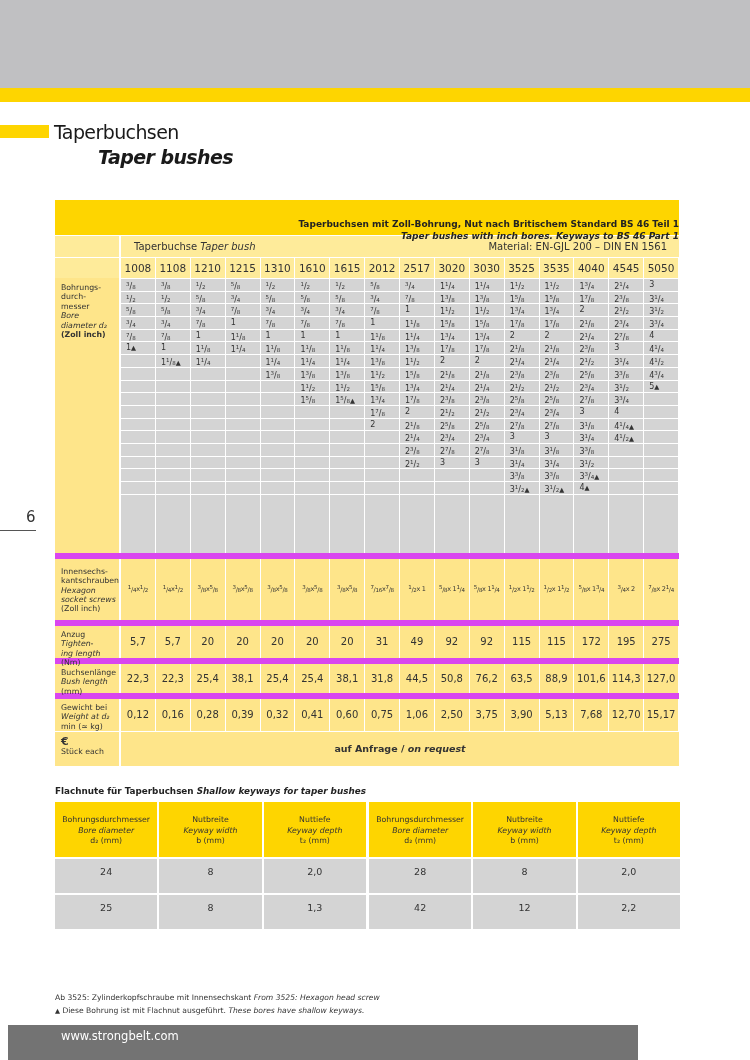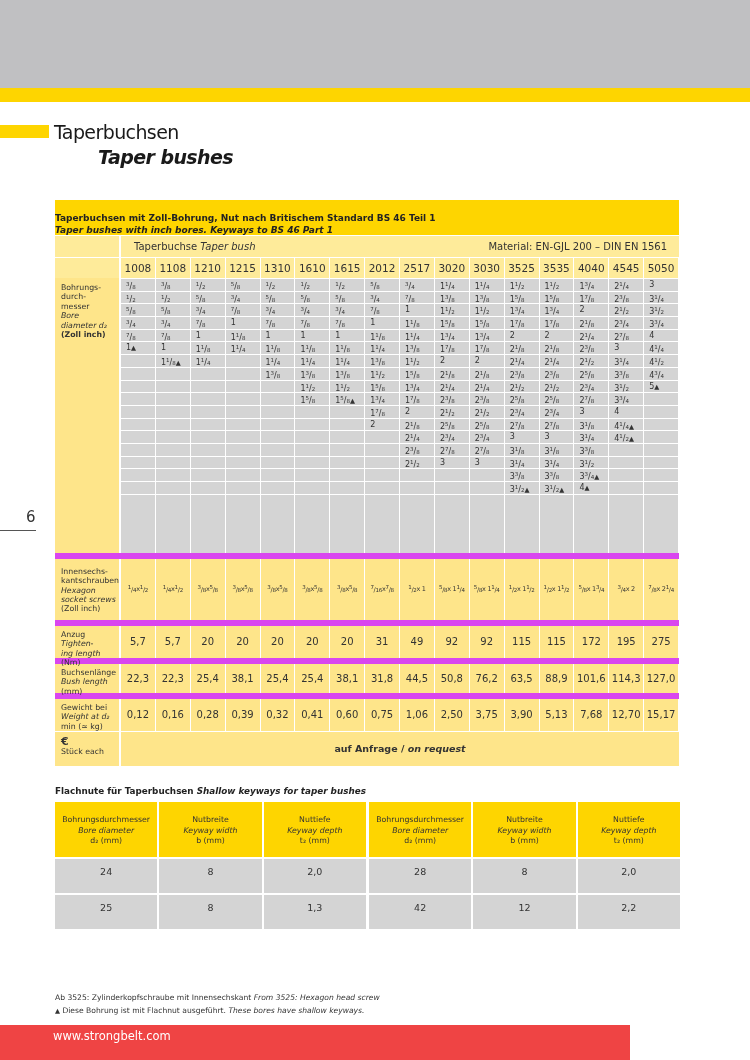--- a/index.html
+++ b/index.html
@@ -8,21 +8,21 @@
   .topband { position: absolute; left: 0; top: 0; width: 750px; height: 88px; background: #c0c0c2; }
   .yband { position: absolute; left: 0; top: 88px; width: 750px; height: 14px; background: #fed500; }
   .title-marker { position: absolute; left: 0; top: 125px; width: 49px; height: 13px; background: #fed500; }
   .title-de { position: absolute; left: 54px; top: 121px; font-size: 19px; font-weight: normal; letter-spacing: -0.6px; color: #1a1a1a; }
   .title-en { position: absolute; left: 54px; top: 146px; font-size: 19px; font-weight: bold; font-style: italic; letter-spacing: -0.6px; color: #1a1a1a; margin-left: 44px; }
   .page-num { position: absolute; left: 26px; top: 508px; font-size: 15px; color: #333; }
   .page-rule { position: absolute; left: 0; top: 530px; width: 36px; height: 1px; background: #555; }
 
   
   .main { position: absolute; left: 55px; top: 200px; width: 624px; }
-  .mhead { height: 35px; background: #fed500; text-align: left; font-size: 9px; font-weight: bold; padding-top: 12px; line-height: 12px; color: #222; }
+  .mhead { height: 35px; background: #fed500; text-align: right; font-size: 9px; font-weight: bold; padding-top: 18px; line-height: 12px; color: #222; }
   .mhead .en { font-style: italic; }
   .sub { display: flex; height: 22px; background: #feeb9a; border-top: 1px solid #fff; font-size: 10px; }
   .sub .lbl { width: 66px; border-right: 2px solid #fff; }
   .sub .left { flex: 1; padding-left: 13px; line-height: 21px; color: #333; }
   .sub .right { padding-right: 12px; line-height: 21px; color: #333; }
   .sizes { display: flex; height: 21px; background: #feeb9a; border-top: 1px solid #fff; font-size: 10.5px; }
   .sizes .lbl { width: 66px; border-right: 2px solid #fff; }
   .sizes .c { width: 34.875px; text-align: center; line-height: 20px; color: #333; border-right: 1px solid #fff; }
   .grid { display: flex; position: relative; }
   .grid .lbl { width: 66px; background: #fee58a; border-right: 2px solid #fff; font-size: 7.8px; line-height: 9.4px; padding: 5px 0 0 6px; color: #333; }
@@ -56,21 +56,21 @@
   .kw .hrow .h:last-child { margin-right: 0; }
   .kw .hrow .h .en { font-style: italic; }
   .kw .drow { display: flex; height: 34px; margin-top: 2px; }
   .kw .drow .d { flex: 1; background: #d4d4d4; margin-right: 2px; text-align: center; font-size: 9.5px; line-height: 26px; color: #333; }
   .kw .drow .d:last-child { margin-right: 0; }
 
   .foot1, .foot2 { position: absolute; left: 55px; font-size: 7.6px; color: #333; }
   .foot1 { top: 993px; }
   .foot2 { top: 1006px; }
   .foot1 .en, .foot2 .en { font-style: italic; }
-  .footer { position: absolute; left: 0; top: 1025px; width: 630px; height: 35px; background: #ef4444; }
+  .footer { position: absolute; left: 8px; top: 1025px; width: 630px; height: 35px; background: #737373; }
   .footer .url { position: absolute; left: 53px; top: 4px; font-size: 11.5px; color: #ffffff; }
   .tri { font-size: 6.5px; }
 </style>
 </head>
 <body>
 
 <div class="topband"></div>
 <div class="yband"></div>
 <div class="title-marker"></div>
 <div class="title-de">Taperbuchsen</div>

